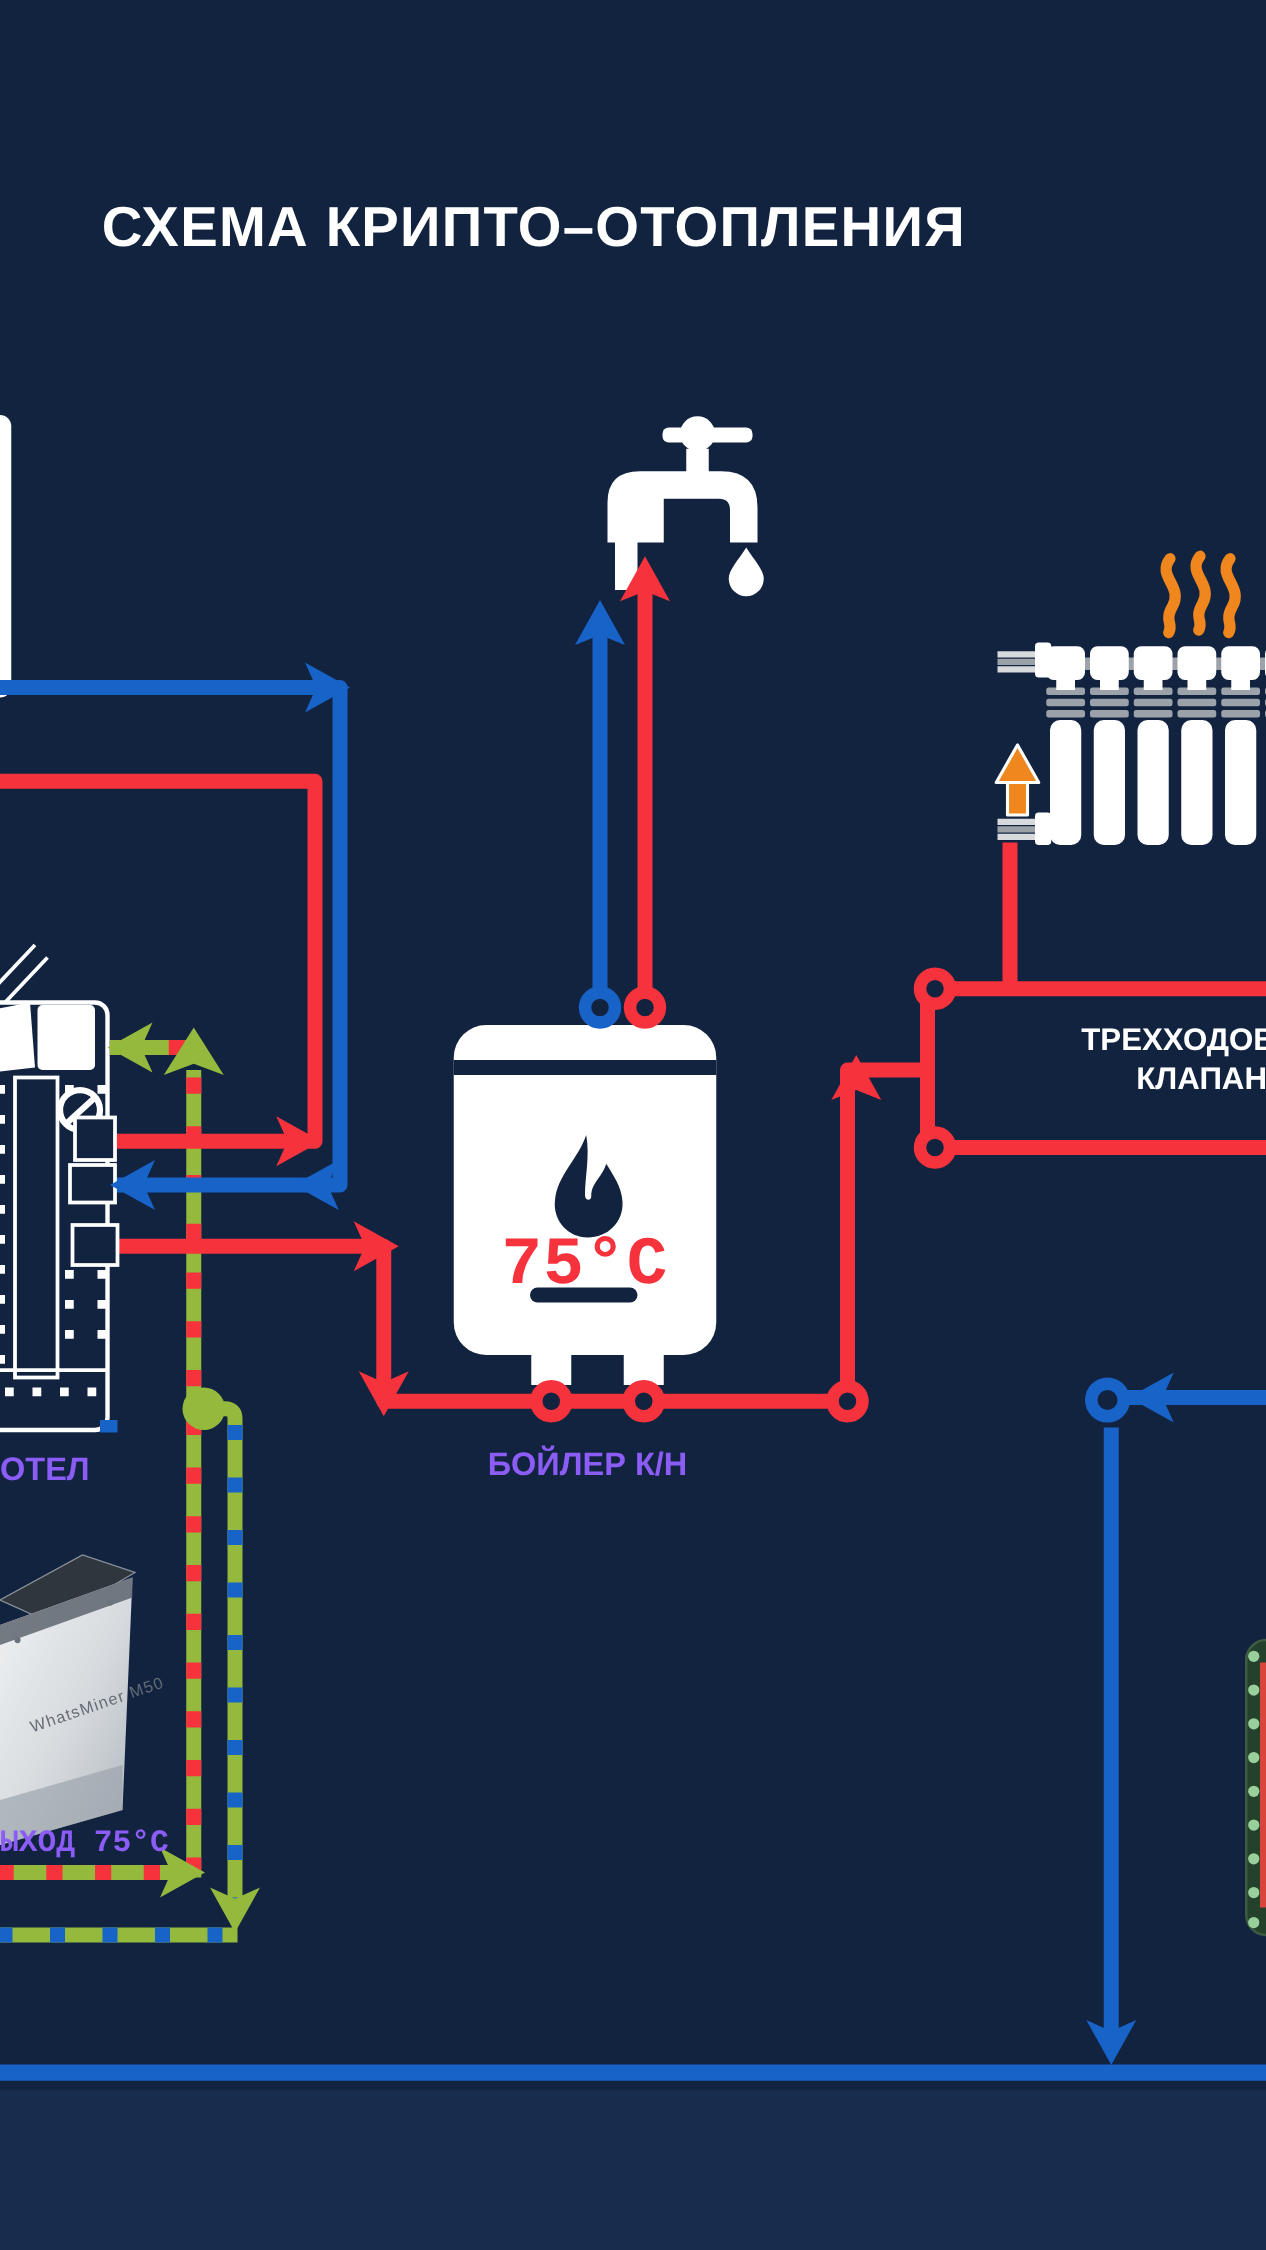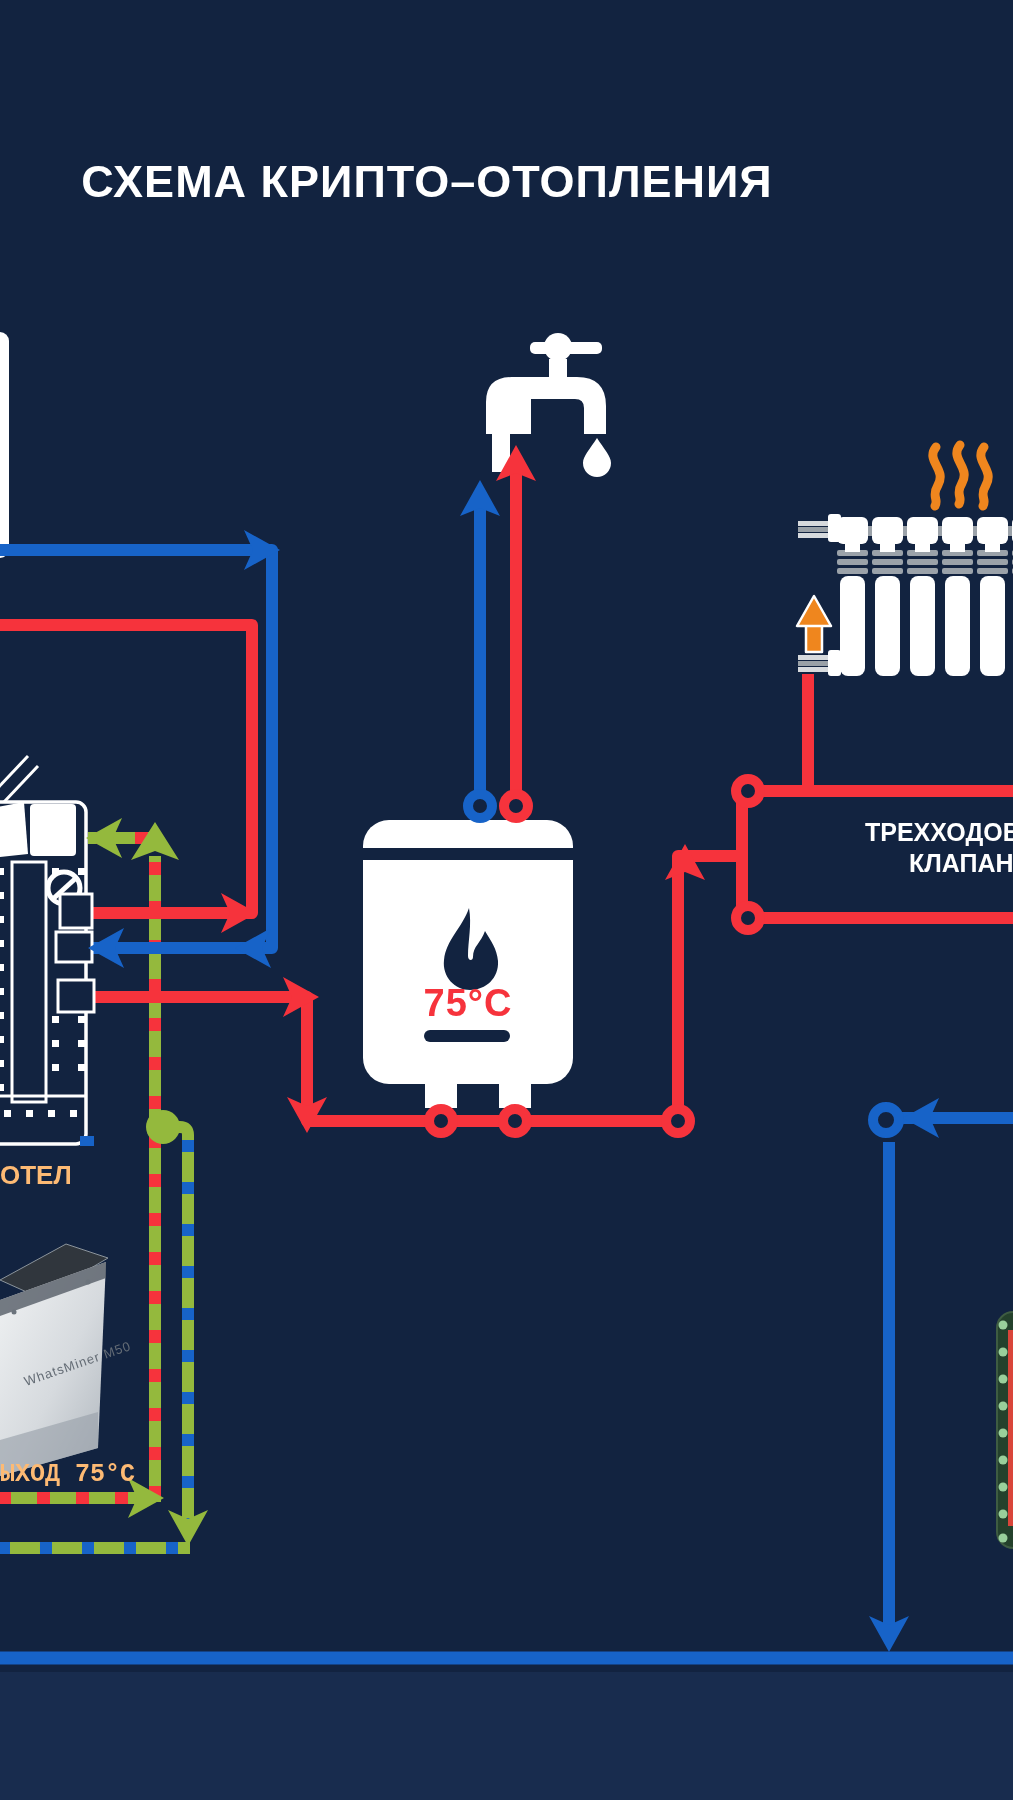--- a/index.html
+++ b/index.html
@@ -2,28 +2,28 @@
 <html style="--bg: #122340; --red: #F6333C; --blue: #1763C8; --green: #94B93D; --orange: #EF861E; --white: #FFFFFF; --gray: #9BA2A9; --footer: #233A63;"><head>
 <meta charset="utf-8">
 <style>
   html,body{margin:0;padding:0;background:var(--bg,#122340);}
   .stage{
     position:relative;width:1013px;height:1800px;overflow:hidden;
     background:var(--bg,#122340);
     font-family:"Liberation Sans",sans-serif;color:#fff;
   }
   svg{position:absolute;left:0;top:0;}
-  .lbl{position:absolute;font-weight:700;color:#fdba74;white-space:nowrap;}
+  .lbl{position:absolute;font-weight:700;color:#8b5cf6;white-space:nowrap;}
   .title{
     position:absolute;left:0;top:156px;width:854px;text-align:center;
     font-size:45px;font-weight:700;letter-spacing:1px;color:#fff;
   }
   .temp-label{
     position:absolute;left:363px;top:982px;width:210px;text-align:center;
-    font-size:38px;font-weight:800;color:var(--red,#F6333C);letter-spacing:1px;
+    font-size:54px;font-weight:800;color:var(--red,#F6333C);letter-spacing:1px;font-family:Liberation Mono, monospace;
   }
   .valve-label{position:absolute;left:865px;top:817px;font-size:25px;font-weight:700;line-height:31px;}
   .valve-label .l2{margin-left:44px;}
   .pipe{fill:none;stroke-linejoin:round;}
   .red{stroke:var(--red,#F6333C);}  .blue{stroke:var(--blue,#1763C8);}
   .green{stroke:var(--green,#94B93D);}
   .w12{stroke-width:12px;} .w13{stroke-width:13px;}
   .fill-red{fill:var(--red,#F6333C);} .fill-blue{fill:var(--blue,#1763C8);}
   .fill-green{fill:var(--green,#94B93D);} .fill-orange{fill:var(--orange,#EF861E);}
   .ring{fill:var(--bg,#122340);stroke-width:10px;}
@@ -279,20 +279,21 @@
           <circle cx="1003" cy="1514" r="4.5"></circle>
         <circle cx="1003" cy="1538" r="4.5"></circle>
       </g>
     </g>
   </svg>
 
   <div class="title">СХЕМА КРИПТО–ОТОПЛЕНИЯ</div>
 
   <div class="temp-label">75°C</div>
 
+  <div class="lbl" style="left:340px;top:1156px;width:260px;text-align:center;font-size:26px;">БОЙЛЕР К/Н</div>
 
   <div class="lbl" style="left:0;top:1160px;font-size:26px;">ОТЕЛ</div>
 
   <div class="lbl" style="left:0;top:1460px;font-size:25px;font-family:Liberation Mono, monospace;">ЫХОД 75°С</div>
 
   <div class="valve-label">
     <div class="l1">ТРЕХХОДОВОЙ</div>
     <div class="l2">КЛАПАН</div>
   </div>
 

